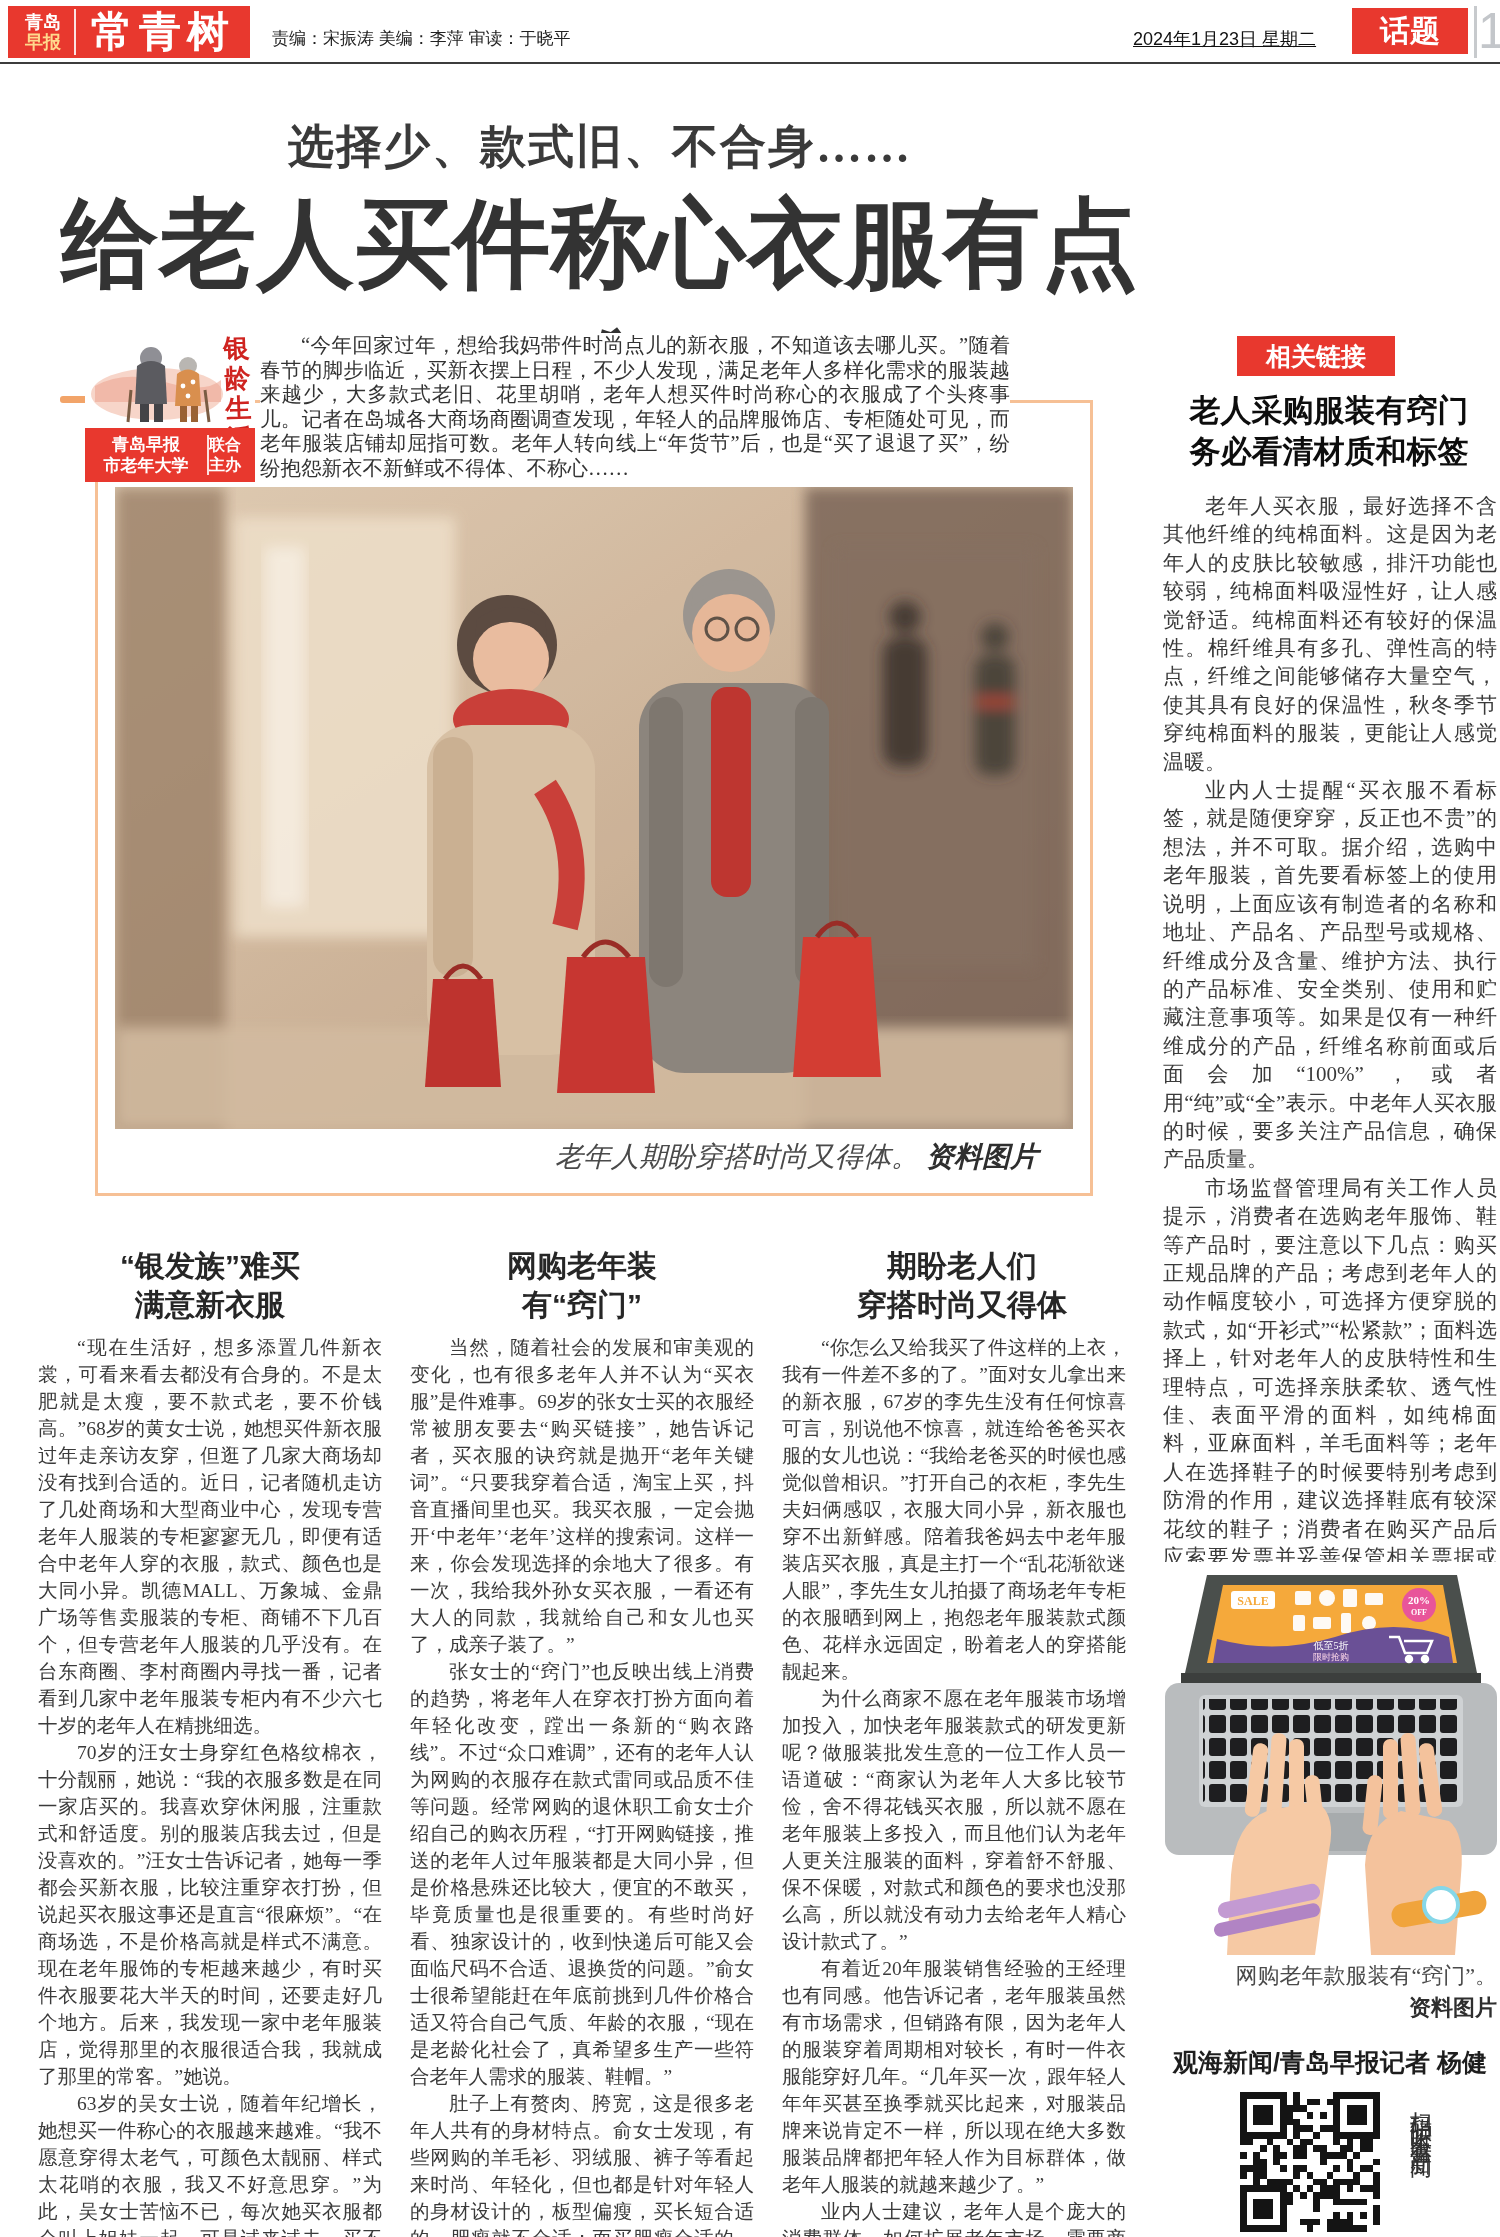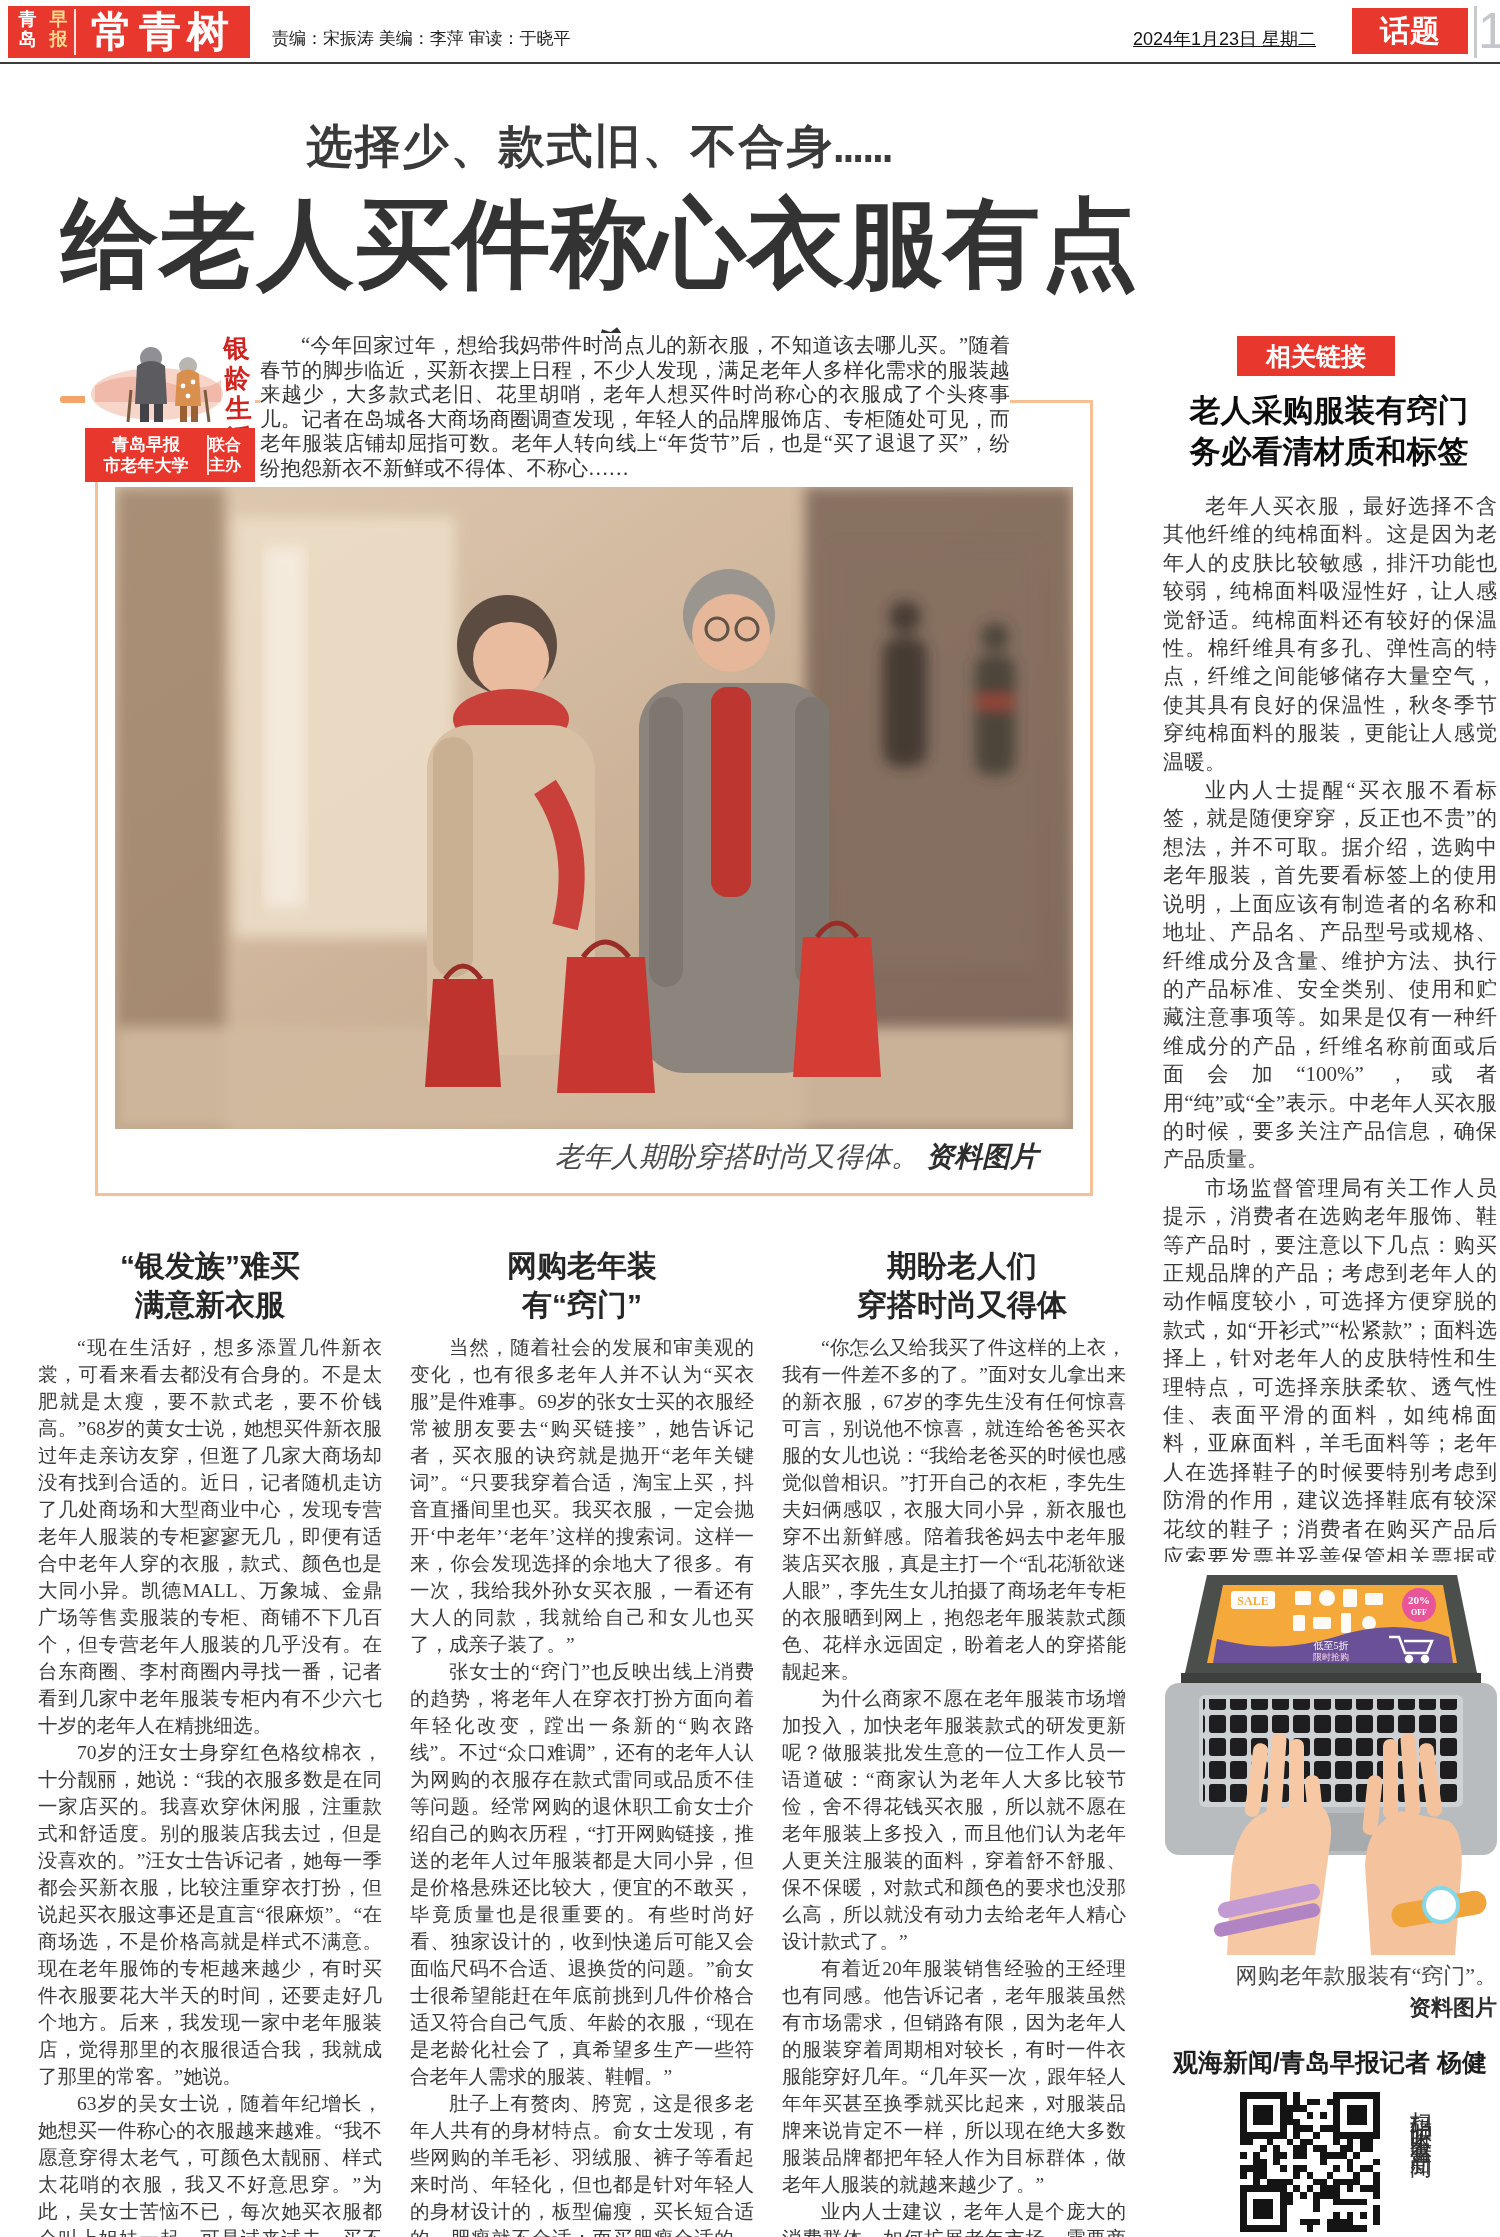--- a/index.html
+++ b/index.html
@@ -2,35 +2,35 @@
 <html><head>
 <meta charset="utf-8">
 <style>
   html,body{margin:0;padding:0;background:#fff;}
   .page{position:relative;width:1500px;height:2237px;background:#fff;overflow:hidden;
         font-family:"Liberation Serif","DejaVu Serif",serif;color:#333;}
   .abs{position:absolute;}
   
   .mast-band{left:8px;top:6px;width:242px;height:52px;background:#e8382e;display:flex;align-items:center;}
   .logo{width:62px;height:46px;margin-left:4px;border-right:2px solid rgba(255,255,255,.85);
-        display:flex;flex-direction:row;justify-content:center;text-align:center;
+        display:flex;flex-direction:column;justify-content:center;text-align:center;
         font-family:"Liberation Sans",sans-serif;font-weight:bold;line-height:20px;font-size:18px;}
   .logo .l1{color:#fff;} .logo .l2{color:#ffd98d;}
   .mast-title{flex:1;text-align:center;color:#fff;font-size:42px;font-weight:bold;letter-spacing:6px;
         font-family:"Liberation Serif",serif;}
   .credits{left:272px;top:27px;font-size:17px;color:#222;font-family:"Liberation Sans",sans-serif;}
   .date{left:1133px;top:27px;font-size:18px;color:#111;font-family:"Liberation Sans",sans-serif;text-decoration:underline;}
   .topic-box{left:1352px;top:8px;width:116px;height:46px;background:#e8382e;color:#fff;
         font-family:"Liberation Sans",sans-serif;font-weight:bold;font-size:30px;text-align:center;line-height:46px;}
   .pgdiv{left:1474px;top:6px;width:3px;height:52px;background:#c7cacd;}
   .pgnum{left:1478px;top:2px;font-size:50px;color:#c3c6ca;font-family:"Liberation Sans",sans-serif;}
   .hdr-rule{left:0;top:62px;width:1500px;height:2px;background:#3c3c3c;}
   
   .kicker{left:95px;top:116px;width:1010px;text-align:center;font-size:46px;font-weight:bold;
-        letter-spacing:2px;color:#3a3a3a;font-family:Liberation Mono, monospace;}
+        letter-spacing:2px;color:#3a3a3a;font-family:Liberation Serif, serif;}
   .headline{left:45px;top:180px;width:1110px;text-align:center;font-size:97px;font-weight:900;
         color:#333;font-family:"Liberation Sans",sans-serif;letter-spacing:1px;}
   
   .feature-border{left:95px;top:400px;width:992px;height:790px;border:3px solid #f6c095;}
   .lead-dash{left:60px;top:396px;width:40px;height:7px;background:#f2a469;border-radius:3px;}
   .brand-box{left:85px;top:332px;width:170px;height:150px;background:#fff;}
   .brand-cal{position:absolute;right:0px;top:2px;width:34px;text-align:center;color:#cf2420;
         font-weight:bold;font-size:26px;line-height:30px;transform:rotate(-2deg);}
   .brand-band{position:absolute;left:0;bottom:0;width:170px;height:54px;background:#e8382e;display:flex;
         align-items:center;color:#fff;font-family:Liberation Sans, sans-serif;font-weight:bold;}

